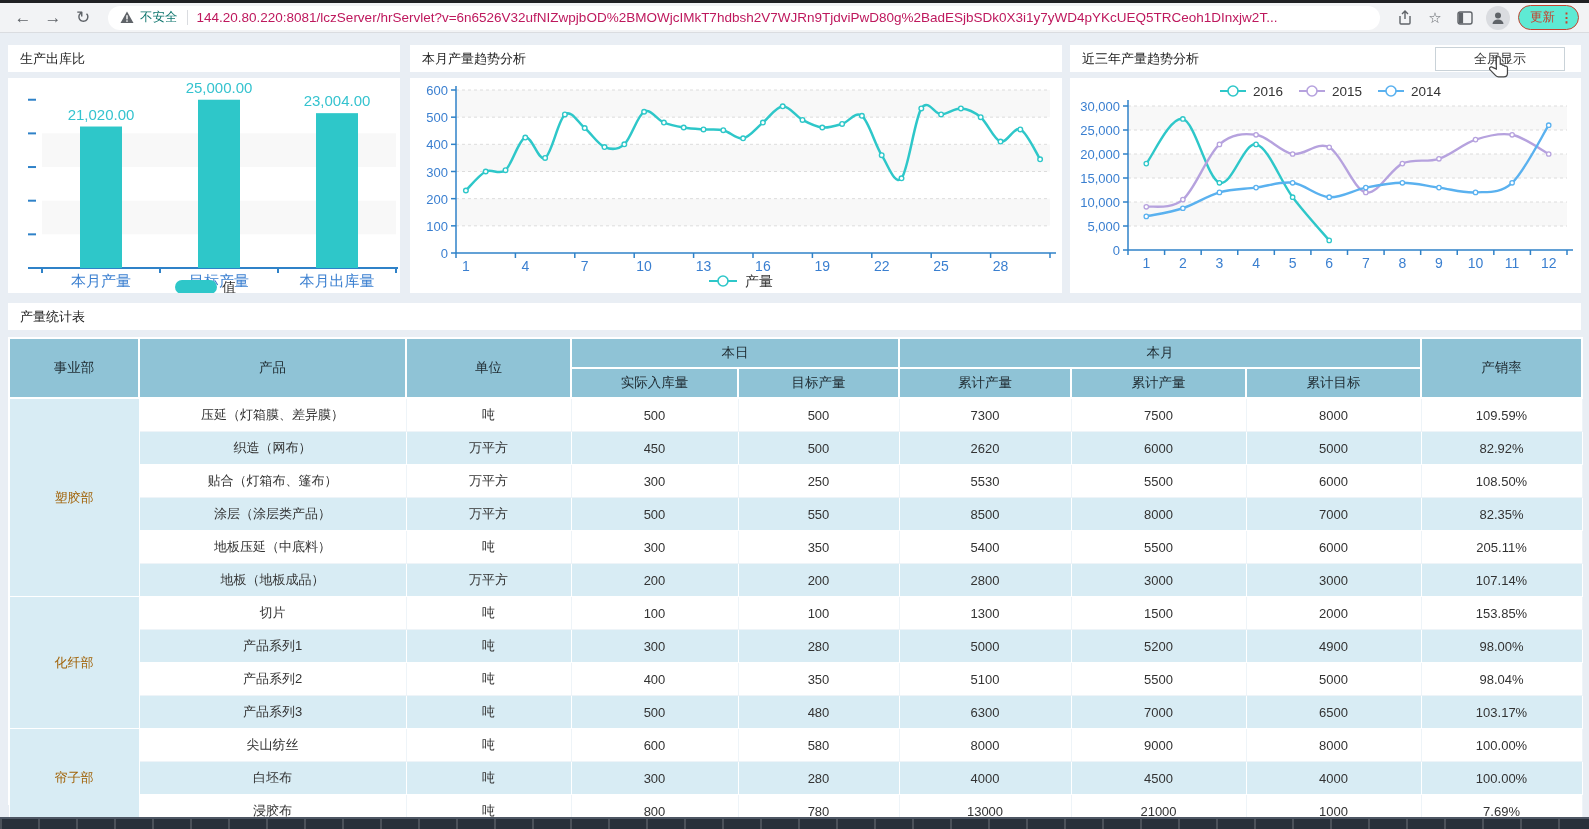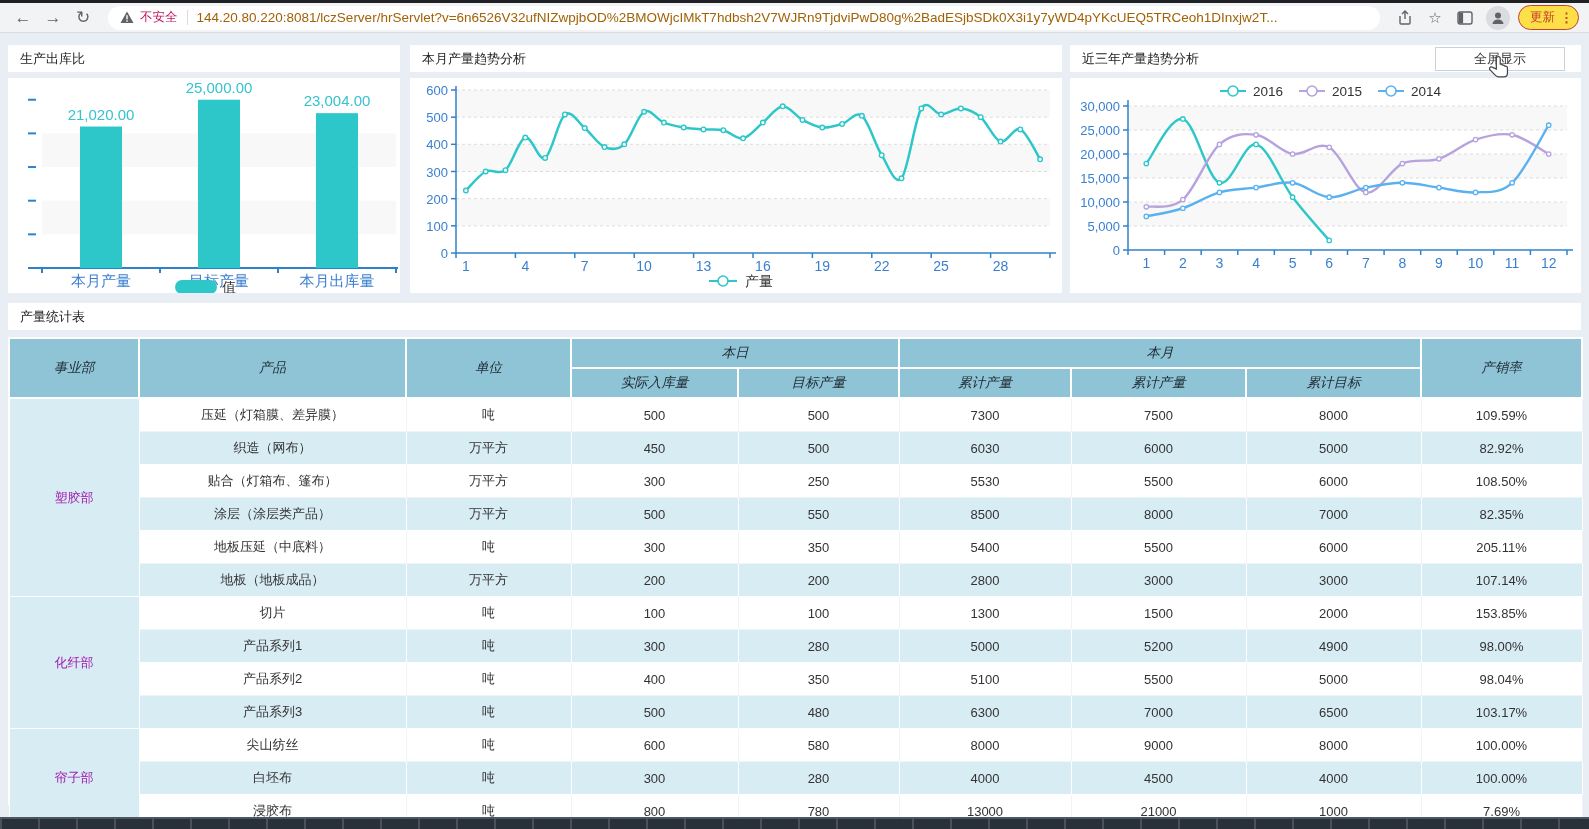--- a/index.html
+++ b/index.html
@@ -2,44 +2,44 @@
 <html><head>
 <meta charset="utf-8">
 <style>
   html,body{margin:0;padding:0;}
   .screen{position:relative;width:1589px;height:829px;background:#e9eef4;font-family:"Liberation Sans",sans-serif;overflow:hidden;}
   .win-top{position:absolute;top:0;left:0;width:100%;height:3px;background:#202124;}
   .browser-bar{position:absolute;top:3px;left:0;width:100%;height:30px;background:#f2f3f5;border-bottom:1px solid #dadce0;display:flex;align-items:center;padding:0 10px;box-sizing:border-box;gap:4px;}
   .nav-icon{width:26px;text-align:center;color:#5f6368;font-size:17px;line-height:24px;flex:0 0 auto;cursor:pointer;}
   .url-bar{flex:1 1 auto;height:24px;background:#fff;border-radius:13px;display:flex;align-items:center;padding:0 12px;margin:0 8px;min-width:0;}
   .warn-icon{flex:0 0 auto;display:flex;align-items:center;}
-  .not-secure{color:#be185d;font-size:12.5px;margin:0 9px 0 6px;flex:0 0 auto;}
+  .not-secure{color:#0f766e;font-size:12.5px;margin:0 9px 0 6px;flex:0 0 auto;}
   .url-divider{width:1px;height:15px;background:#dadce0;margin-right:9px;flex:0 0 auto;}
-  .url-text{color:#a16207;font-size:13.5px;white-space:nowrap;overflow:hidden;flex:1 1 auto;}
+  .url-text{color:#be185d;font-size:13.5px;white-space:nowrap;overflow:hidden;flex:1 1 auto;}
   .tool-icon{flex:0 0 auto;width:26px;text-align:center;color:#5f6368;font-size:15px;display:flex;justify-content:center;align-items:center;cursor:pointer;}
   .avatar{flex:0 0 auto;width:24px;height:24px;border-radius:50%;background:#dadce0;display:flex;align-items:center;justify-content:center;margin:0 4px;cursor:pointer;}
-  .update-pill{flex:0 0 auto;display:flex;align-items:center;height:23px;border:1.5px solid #c5422f;border-radius:13px;padding:0 5px 0 11px;color:#c5422f;font-size:12.5px;gap:5px;cursor:pointer;background:#fde047;}
+  .update-pill{flex:0 0 auto;display:flex;align-items:center;height:23px;border:1.5px solid #c5422f;border-radius:13px;padding:0 5px 0 11px;color:#c5422f;font-size:12.5px;gap:5px;cursor:pointer;background:#5eead4;}
   .update-pill .dots{font-size:13px;font-weight:bold;letter-spacing:0;color:#c5422f;}
   .page{position:absolute;top:33px;left:0;width:1589px;height:796px;background:#e9eef4;}
   .card{position:absolute;background:#ffffff;box-sizing:border-box;}
   .title-card{display:flex;align-items:center;padding-left:12px;font-size:13px;color:#222;}
   .p1-title{left:8px;top:12px;width:392px;height:27px;}
   .p2-title{left:410px;top:12px;width:652px;height:27px;}
   .p3-title{left:1070px;top:12px;width:511px;height:27px;justify-content:space-between;padding-right:16px;}
   .p1-body{left:8px;top:45px;width:392px;height:215px;}
   .p2-body{left:410px;top:45px;width:652px;height:215px;}
   .p3-body{left:1070px;top:45px;width:511px;height:215px;}
   .fs-btn{width:130px;height:24px;border:1px solid #c9d2d8;background:#fff;font-size:13px;color:#333;display:flex;align-items:center;justify-content:center;cursor:pointer;font-family:"Liberation Sans",sans-serif;}
   .table-title{left:8px;top:270px;width:1573px;height:27px;align-items:center;}
   .table-card{left:8px;top:304px;width:1573px;height:468px;}
   #stat-table{width:100%;border-collapse:collapse;table-layout:fixed;}
-  #stat-table th{background:#8fc3d6;border:2px solid #fff;height:26px;font-weight:normal;font-size:13.5px;color:#1e2a30;font-style:italic;}
+  #stat-table th{background:#8fc3d6;border:2px solid #fff;height:26px;font-weight:normal;font-size:13.5px;color:#1e2a30;}
   #stat-table td{height:30px;font-size:13px;color:#333;text-align:center;border:1px solid #eef4f8;background:#fff;overflow:hidden;white-space:nowrap;}
   #stat-table tr.alt td{background:#d8ecf4;border-color:#fff;}
-  #stat-table td.division{background:#d8ecf4;border:1px solid #fff;color:#a21caf;}
+  #stat-table td.division{background:#d8ecf4;border:1px solid #fff;color:#a16207;}
   .bottom-dark-bar{position:absolute;left:0;bottom:0;width:100%;height:12px;background:#28303a;border-top:2px solid #4d5663;background-image:repeating-linear-gradient(90deg,rgba(255,255,255,.16) 0 2px,transparent 2px 38px);box-sizing:border-box;}
   .cursor-hand{position:absolute;left:1489px;top:22px;z-index:20;pointer-events:none;}
   svg text{font-family:"Liberation Sans",sans-serif;}
 </style>
 </head>
 <body>
 
 <div class="screen">
   <div class="win-top"></div>
 
@@ -348,21 +348,21 @@
               <td>7300</td>
               <td>7500</td>
               <td>8000</td>
               <td>109.59%</td>
             </tr>
             <tr class="alt">
               <td>织造（网布）</td>
               <td>万平方</td>
               <td>450</td>
               <td>500</td>
-              <td>6030</td>
+              <td>2620</td>
               <td>6000</td>
               <td>5000</td>
               <td>82.92%</td>
             </tr>
             <tr>
               <td>贴合（灯箱布、篷布）</td>
               <td>万平方</td>
               <td>300</td>
               <td>250</td>
               <td>5530</td>

